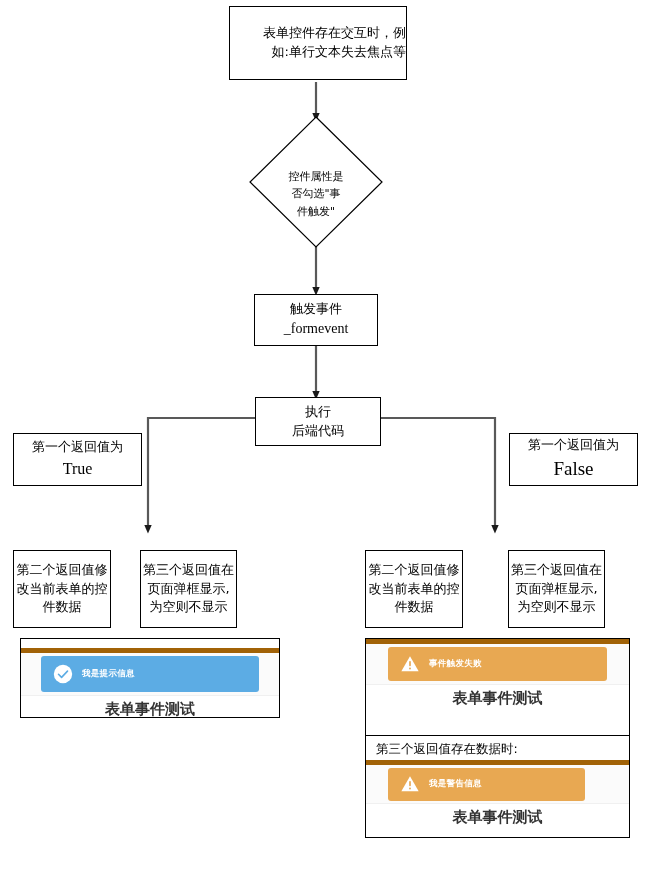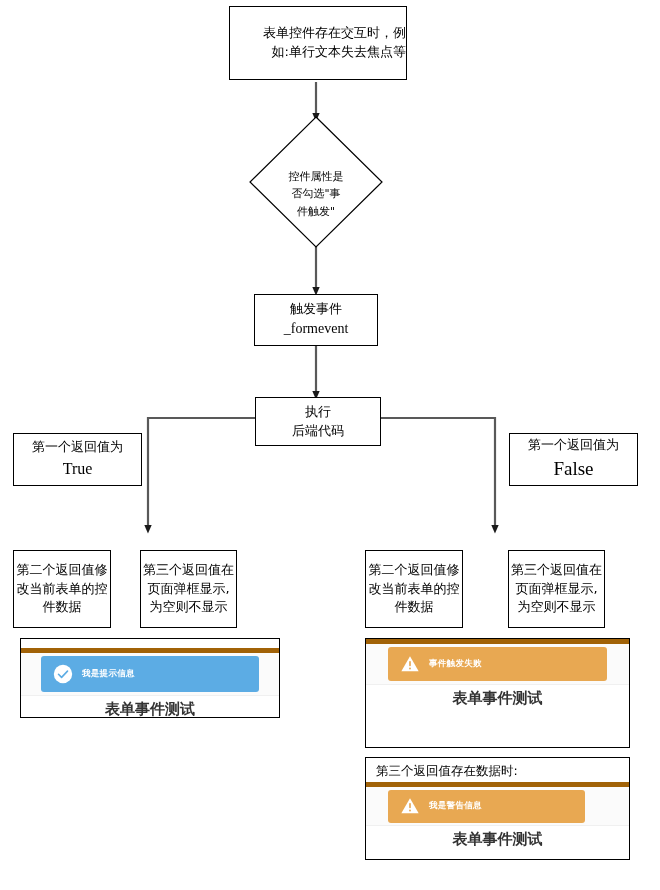--- a/index.html
+++ b/index.html
@@ -237,21 +237,21 @@
               <circle cx="12" cy="17.4" r="1.15" fill="#e8a852"></circle>
             </svg>
           </span>
           <span class="toast-msg">事件触发失败</span>
         </div>
       </div>
       <div class="shot-title">表单事件测试</div>
     </div>
   </div>
 
-  <div class="shot-panel" style="left:365px; top:757px; width:265px; height:103px;">
+  <div class="shot-panel" style="left:365px; top:735px; width:265px; height:103px;">
     <div class="shot-caption">第三个返回值存在数据时:</div>
     <div class="shot-inner">
       <div class="toast-strip" style="height:38px; padding:0 22px 0 22px; display:flex; align-items:center;">
         <div class="toast warn" style="width:90%; height:33px; padding:8px 12px;">
           <span class="toast-icon" style="width:20px; height:20px; margin-right:9px;">
             <svg viewBox="0 0 24 24" width="20" height="20" xmlns="http://www.w3.org/2000/svg">
               <path d="M12 2.6 L22.4 20.8 L1.6 20.8 Z" fill="#ffffff"></path>
               <rect x="11" y="8.4" width="2" height="6.4" rx="1" fill="#e8a852"></rect>
               <circle cx="12" cy="17.4" r="1.15" fill="#e8a852"></circle>
             </svg>

